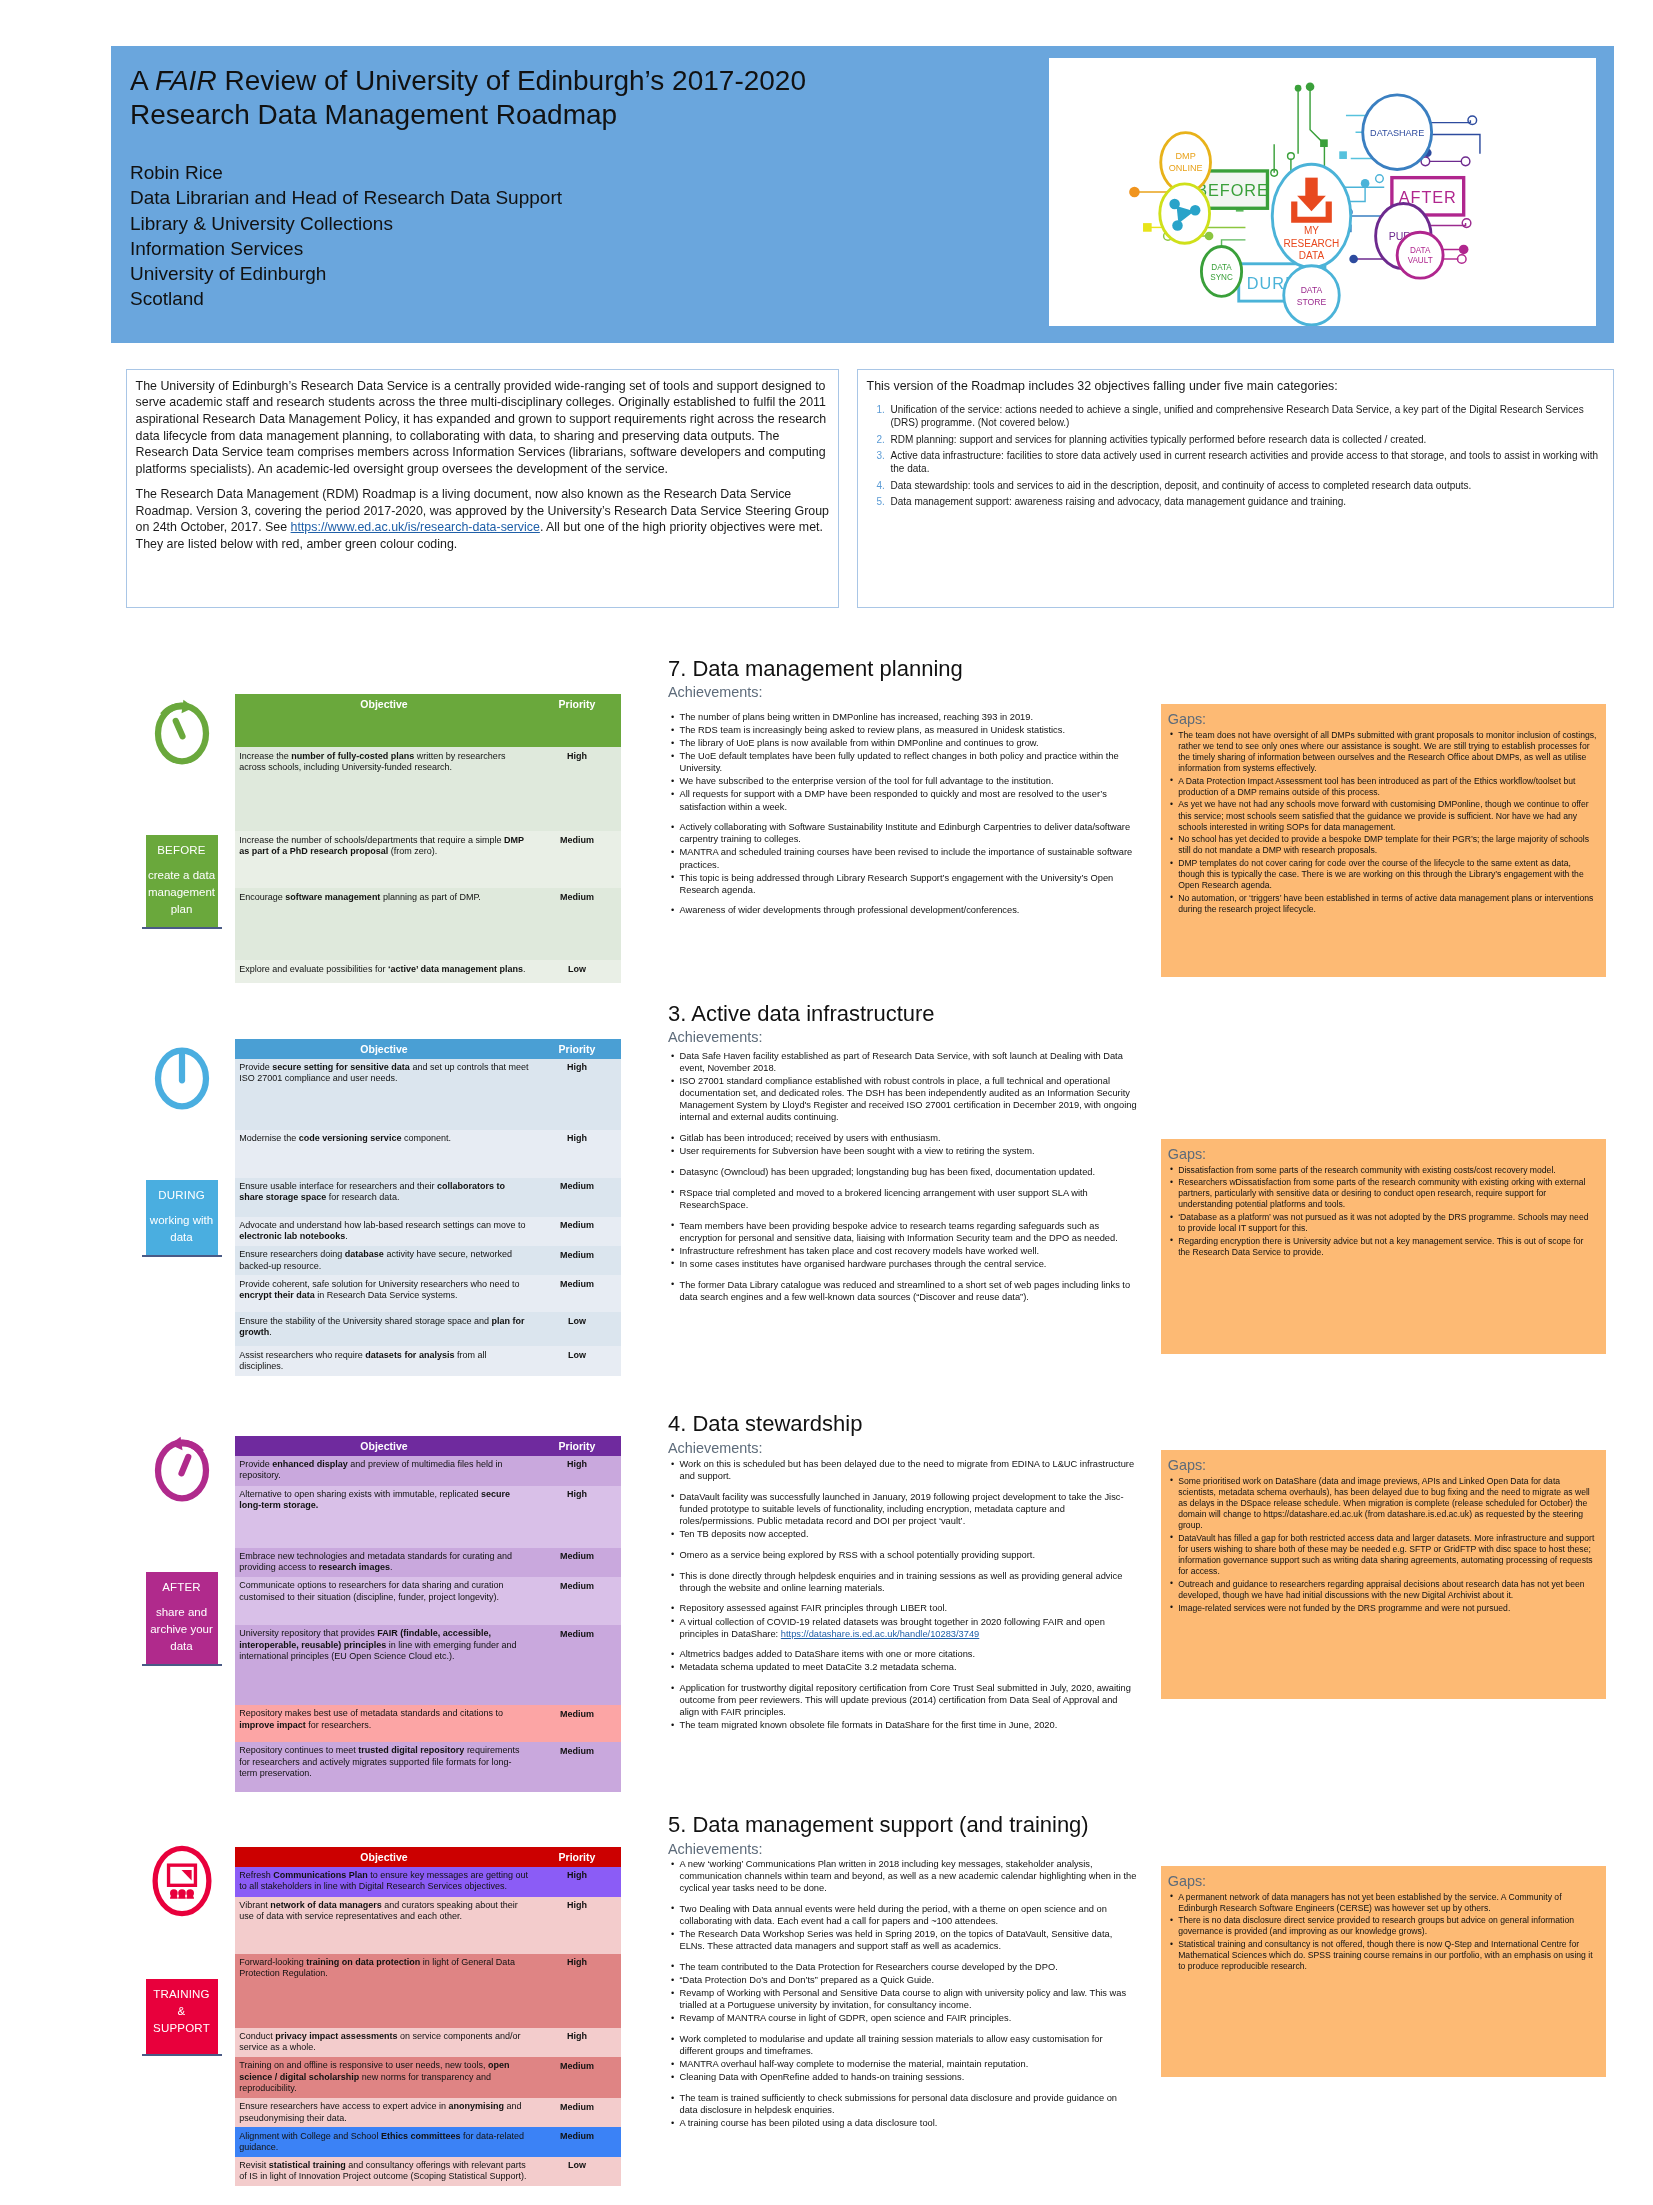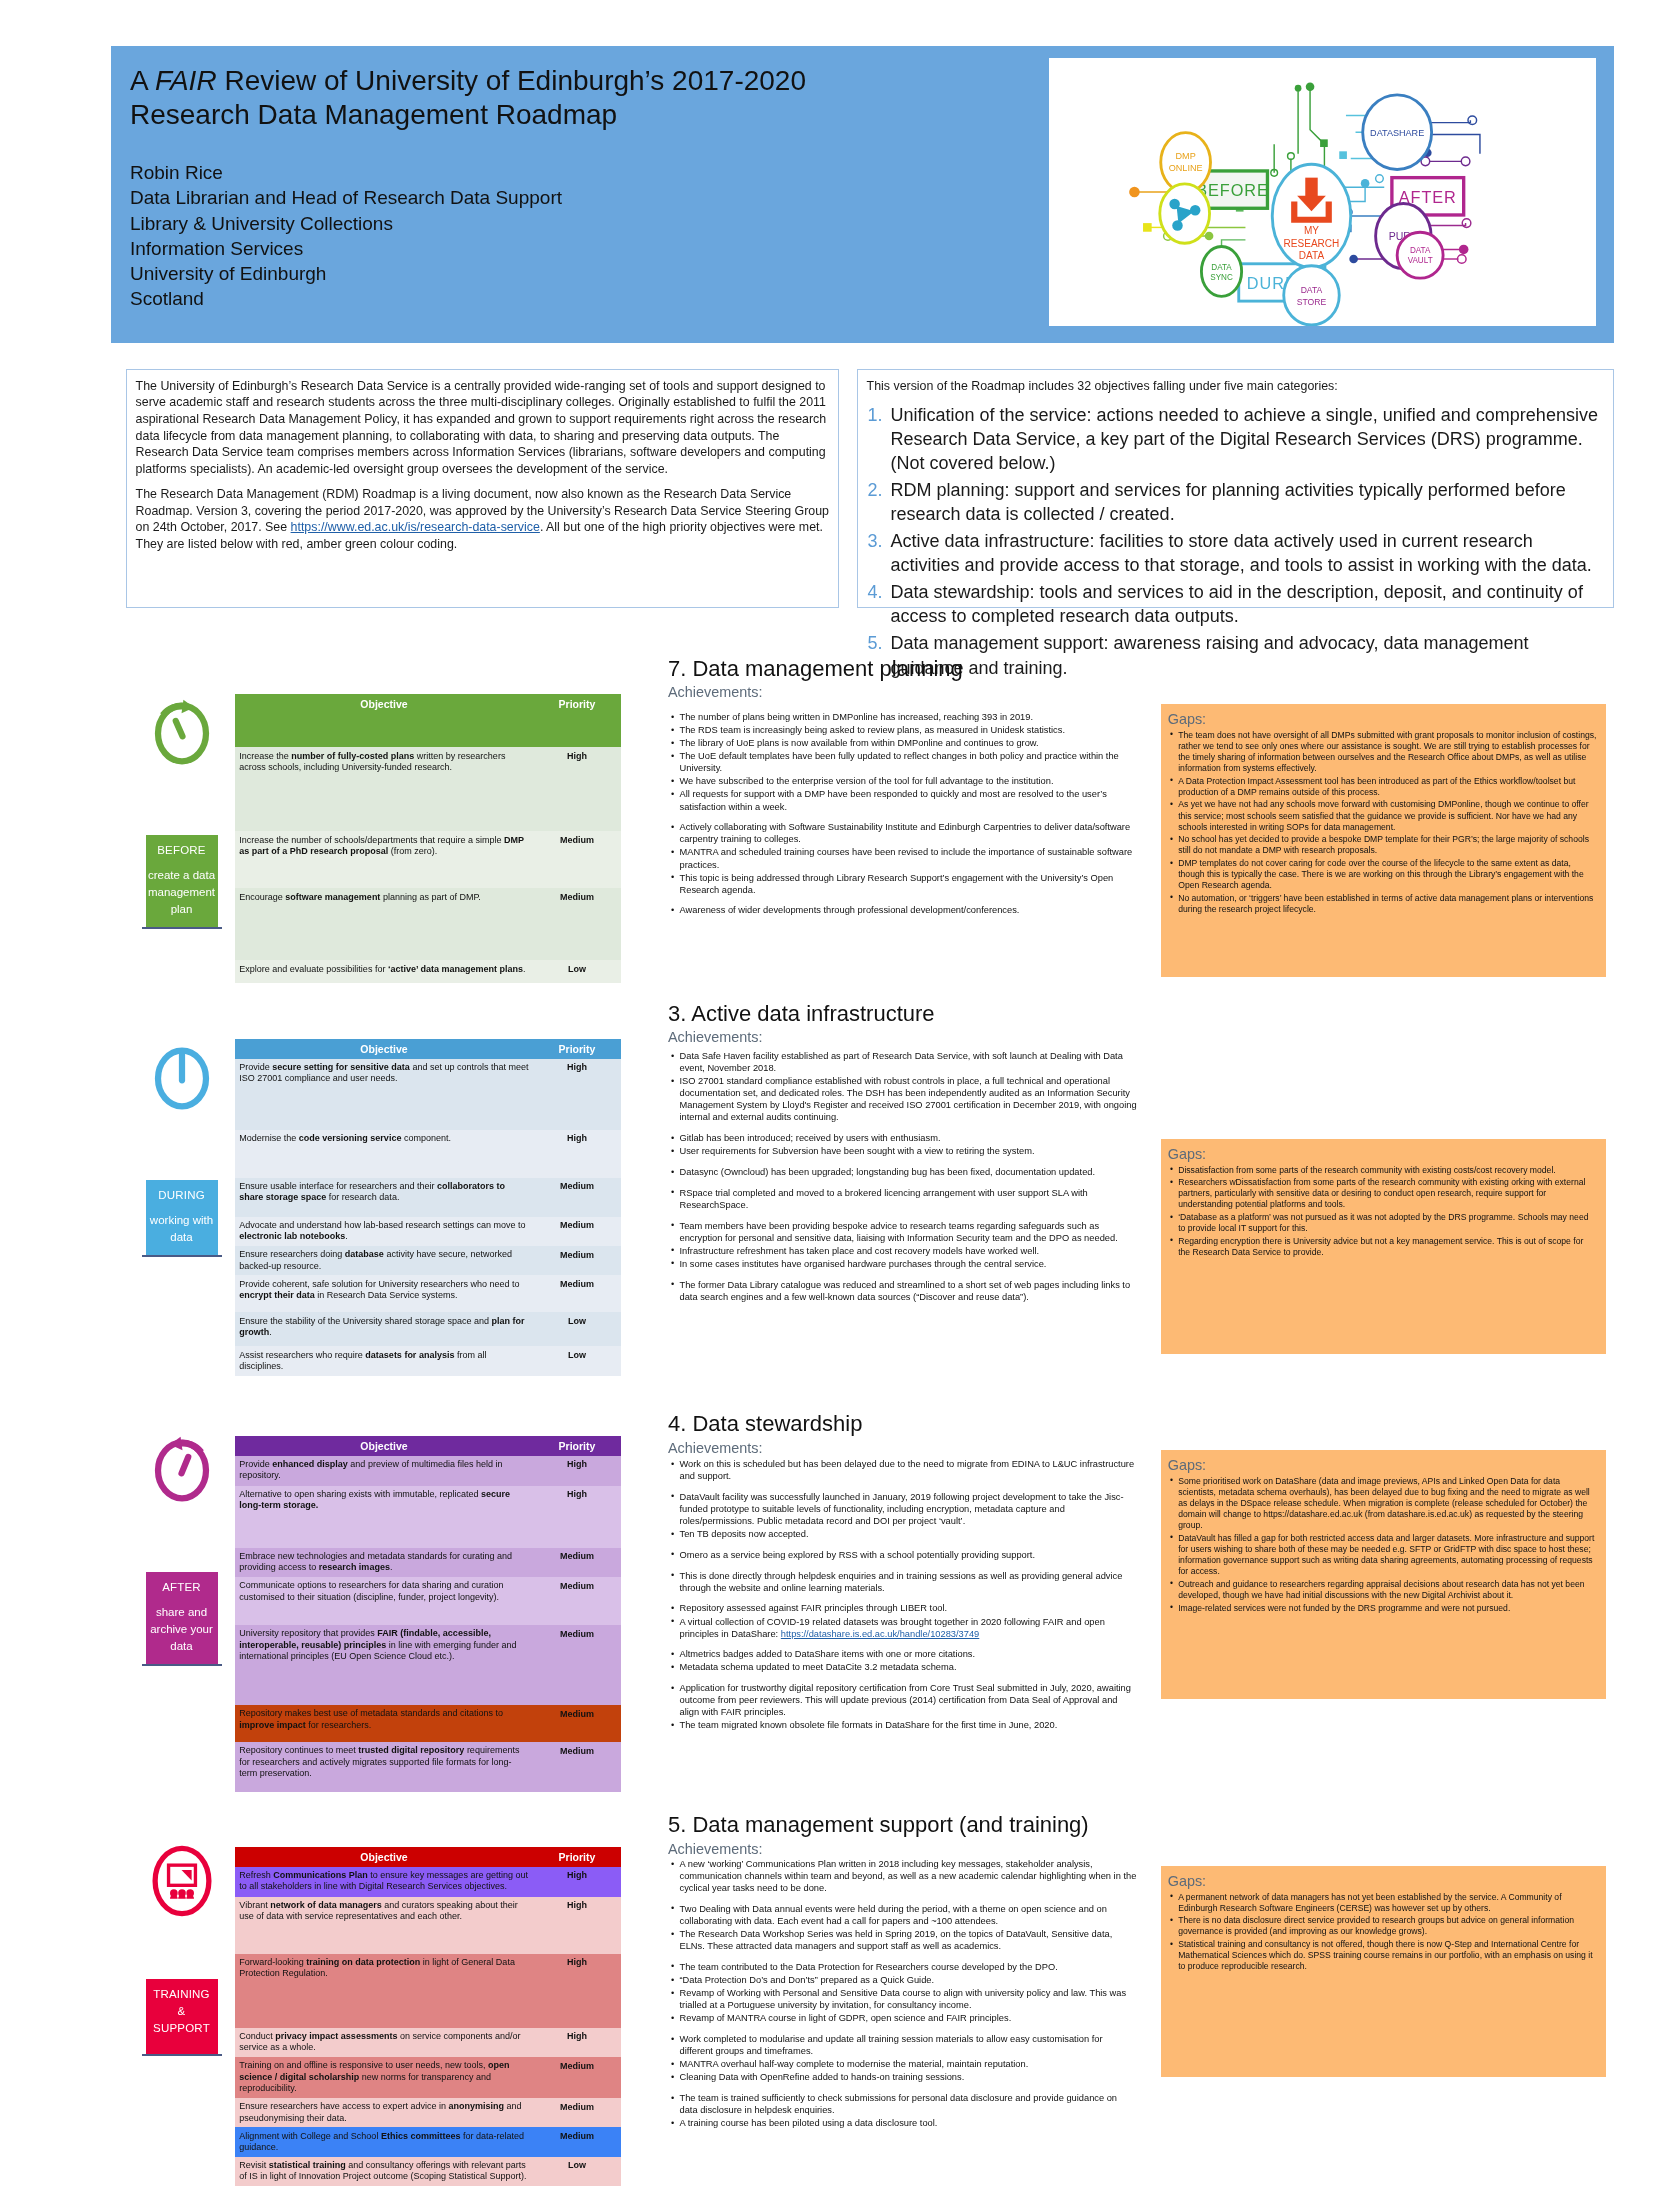--- a/index.html
+++ b/index.html
@@ -19,21 +19,21 @@
   .diag{position:relative;width:100%;height:100%;}
   .diag svg{position:absolute;left:0;top:0;}
 
   
   .intro{position:absolute;top:369px;border:1px solid #a9c6e6;background:#fff;box-sizing:border-box;padding:7.7px 8.6px;}
   .intro-left{left:126px;width:713px;height:239px;}
   .intro-right{left:857px;width:757px;height:239px;}
   .intro p{margin:0 0 8.6px 0;font-size:12.4px;line-height:1.34;color:#1a1a1a;}
   .intro p:last-child{margin-bottom:0;}
   .intro a{color:#1f5fa8;text-decoration:underline;}
-  .cat-list{margin:7.7px 0 0 0;padding:0 0 0 21px;font-size:18px;line-height:1.34;color:#1a1a1a;}
+  .cat-list{margin:7.7px 0 0 0;padding:0 0 0 21px;font-size:10px;line-height:1.34;color:#1a1a1a;}
   .cat-list li{margin-bottom:2.9px;padding-left:2.9px;}
   .cat-list li::marker{color:#5b9bd5;}
 
   
   .section{position:absolute;left:0;width:1654px;}
   .sec-head{position:absolute;font-size:22px;color:#111;font-weight:400;line-height:1;}
   .ach-label{position:absolute;font-size:14.4px;color:#5d6b7a;}
   .gaps-label{font-size:14.4px;color:#5d6b7a;margin:0 0 2.9px 0;}
 
   
@@ -435,21 +435,21 @@
       <td class="pri p-olive">Medium</td>
             </tr>
             <tr style="background:#d9c0e8;height:48px">
       <td>Communicate options to researchers for data sharing and curation customised to their situation (discipline, funder, project longevity).</td>
       <td class="pri p-olive">Medium</td>
             </tr>
             <tr style="background:#c9a8dd;height:80px">
       <td>University repository that provides <b>FAIR (findable, accessible, interoperable, reusable) principles</b> in line with emerging funder and international principles (EU Open Science Cloud etc.).</td>
       <td class="pri p-olive">Medium</td>
             </tr>
-            <tr style="background:#c2410c;height:37px">
+            <tr style="background:#fca5a5;height:37px">
       <td>Repository makes best use of metadata standards and citations to <b>improve impact</b> for researchers.</td>
       <td class="pri p-olive">Medium</td>
             </tr>
             <tr style="background:#c9a8dd;height:50px">
       <td>Repository continues to meet <b>trusted digital repository</b> requirements for researchers and actively migrates supported file formats for long-term preservation.</td>
       <td class="pri p-olive">Medium</td>
             </tr>
           </tbody>
         </table>
         <div class="ach" style="left: 668px; top: 1458px; width: 469px;">

